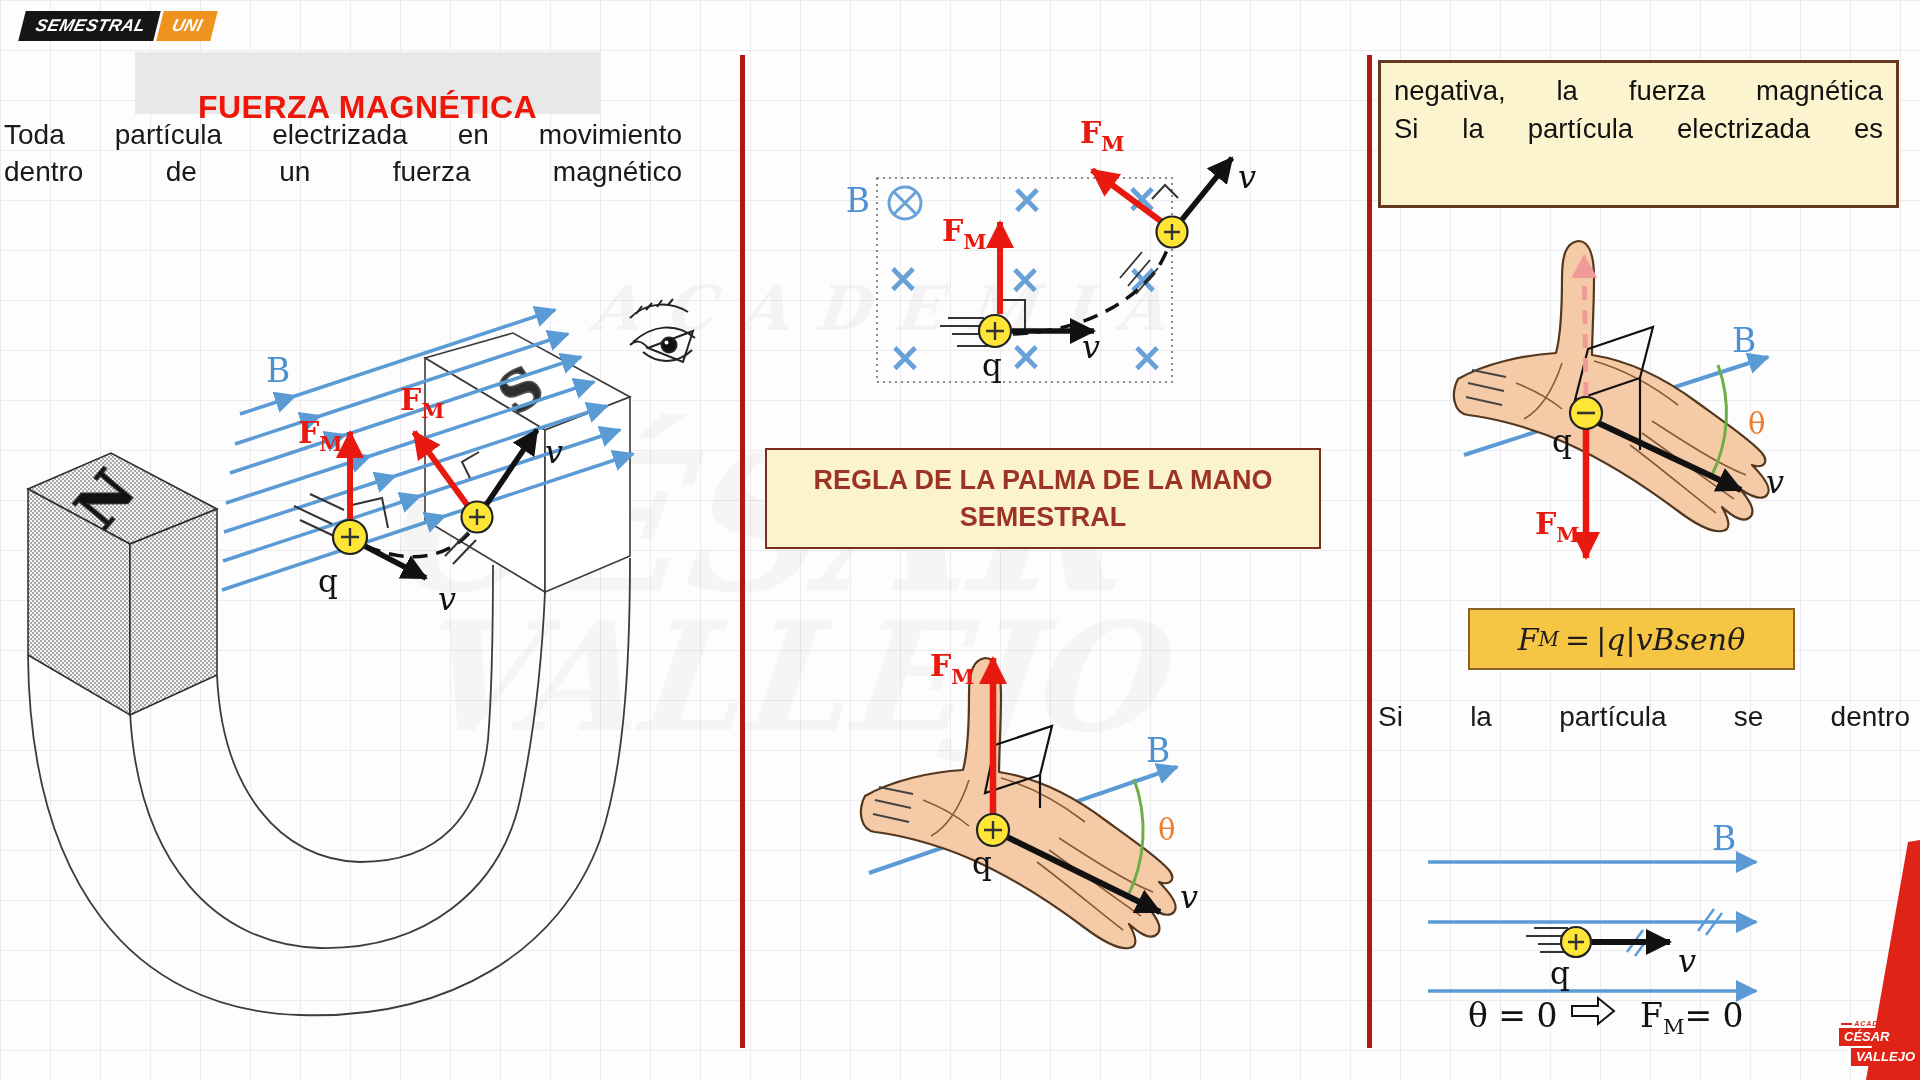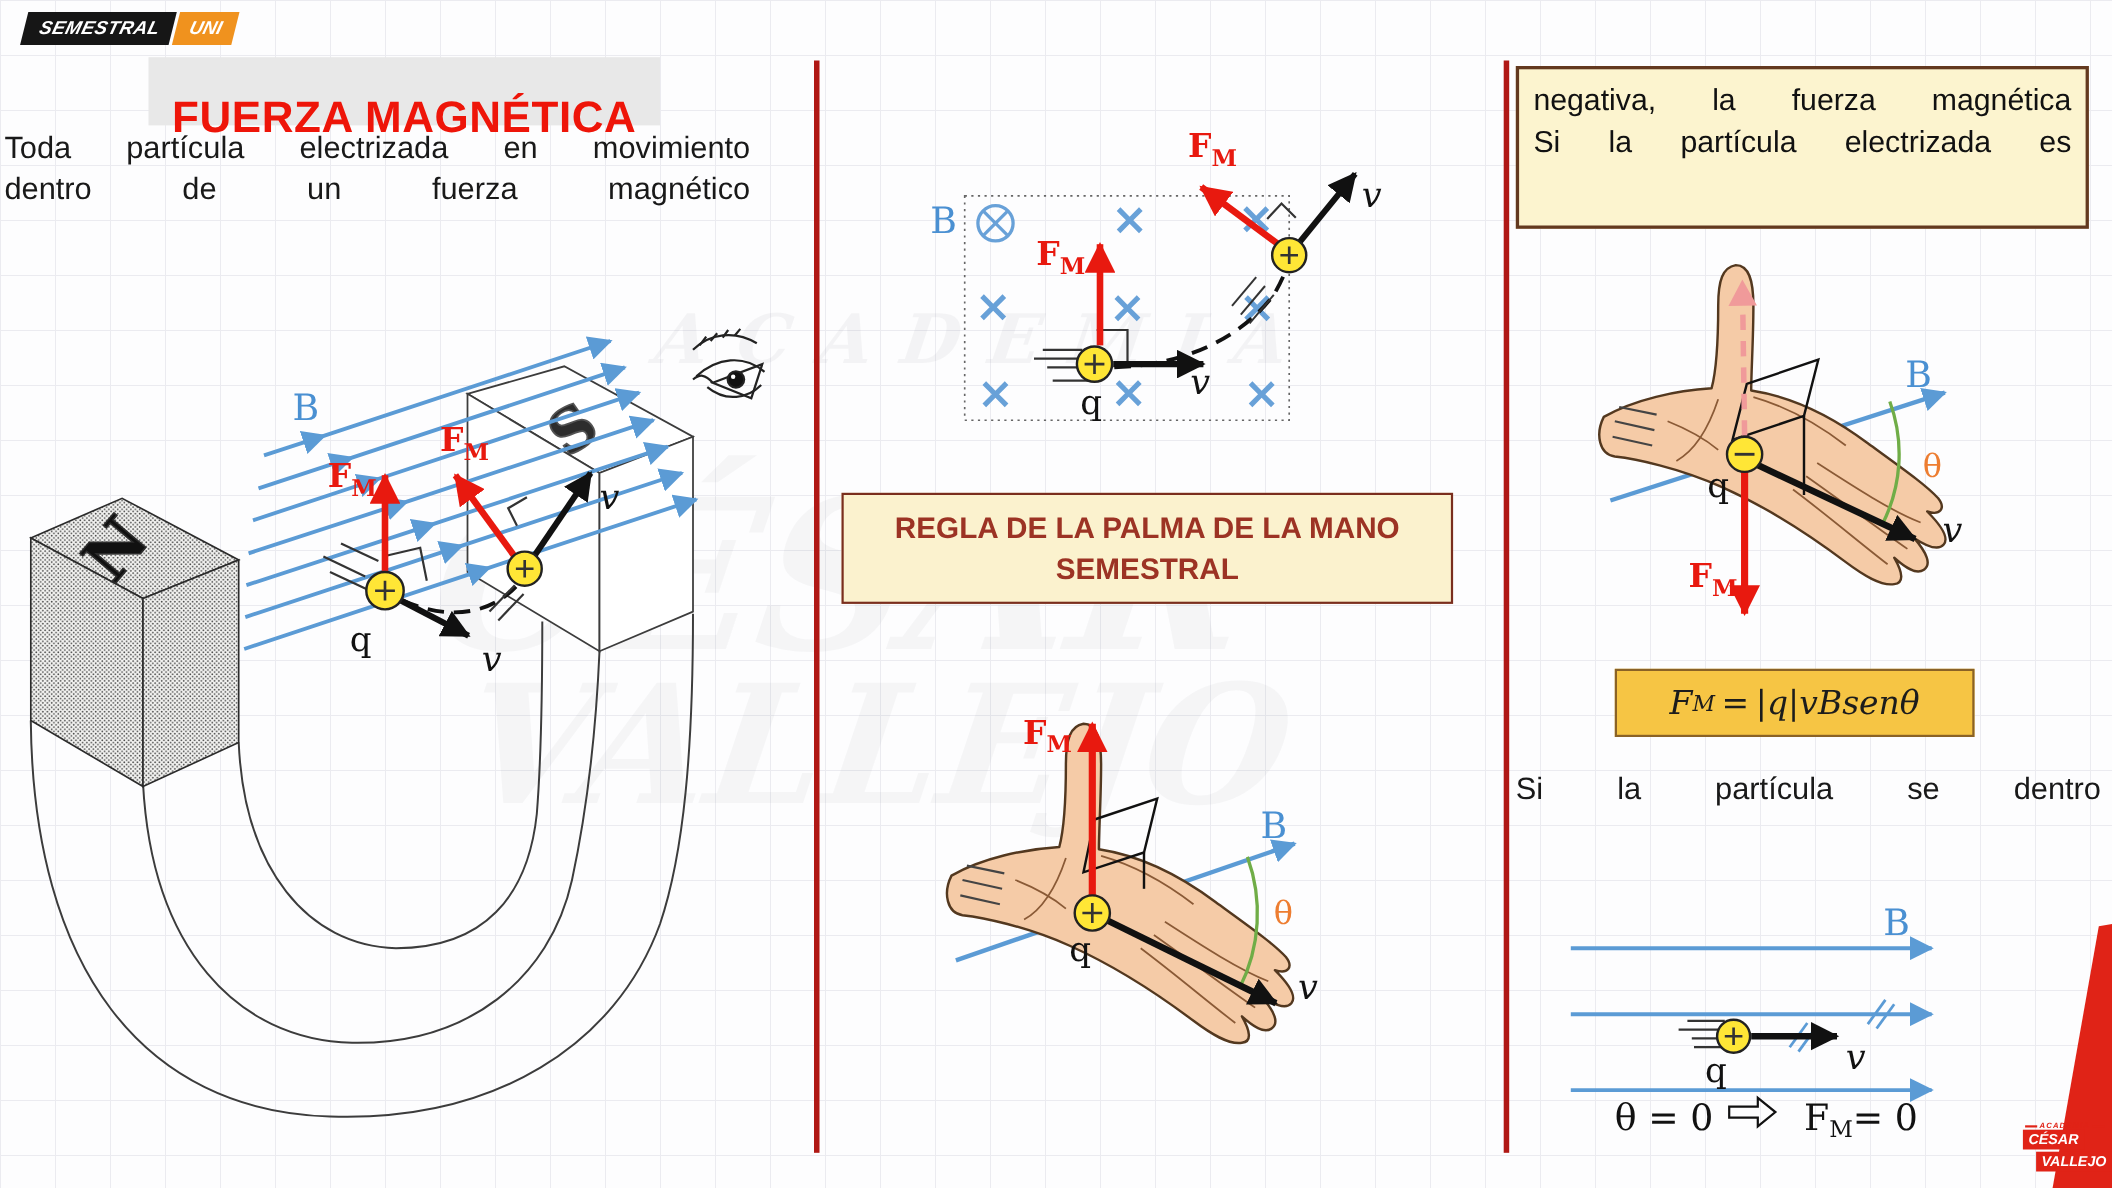--- a/index.html
+++ b/index.html
@@ -15,21 +15,21 @@
 
   
   .logo{position:absolute;left:22px;top:11px;display:flex;transform:skewX(-14deg);}
   .logo .black{background:#161616;color:#fff;font-weight:bold;font-style:italic;
     font-size:17px;padding:5px 12px 5px 14px;letter-spacing:.5px;}
   .logo .orange{background:#F0921E;color:#fff;font-weight:bold;font-style:italic;
     font-size:17px;padding:5px 12px;margin-left:3px;}
 
   .title-bar{position:absolute;left:135px;top:52px;width:465px;height:62px;
     background:#E8E8E8;display:flex;align-items:center;justify-content:center;}
-  .title-bar span{color:#EE1509;font-size:40px;font-weight:bold;letter-spacing:.5px;margin-top:48px;}
+  .title-bar span{color:#EE1509;font-size:32px;font-weight:bold;letter-spacing:.5px;margin-top:48px;}
 
   .intro{position:absolute;left:4px;top:116px;width:678px;font-size:28px;line-height:37px;color:#191919;}
   .jline{text-align:justify;text-align-last:justify;}
   .lline{text-align:left;}
 
   .neg-box{position:absolute;left:1378px;top:60px;width:521px;height:148px;
     background:#FCF4CF;border:3px solid #63391F;box-sizing:border-box;
     padding:9px 13px;font-size:27.5px;line-height:38px;color:#111;}
 
   .rule-box{position:absolute;left:765px;top:448px;width:556px;height:101px;

